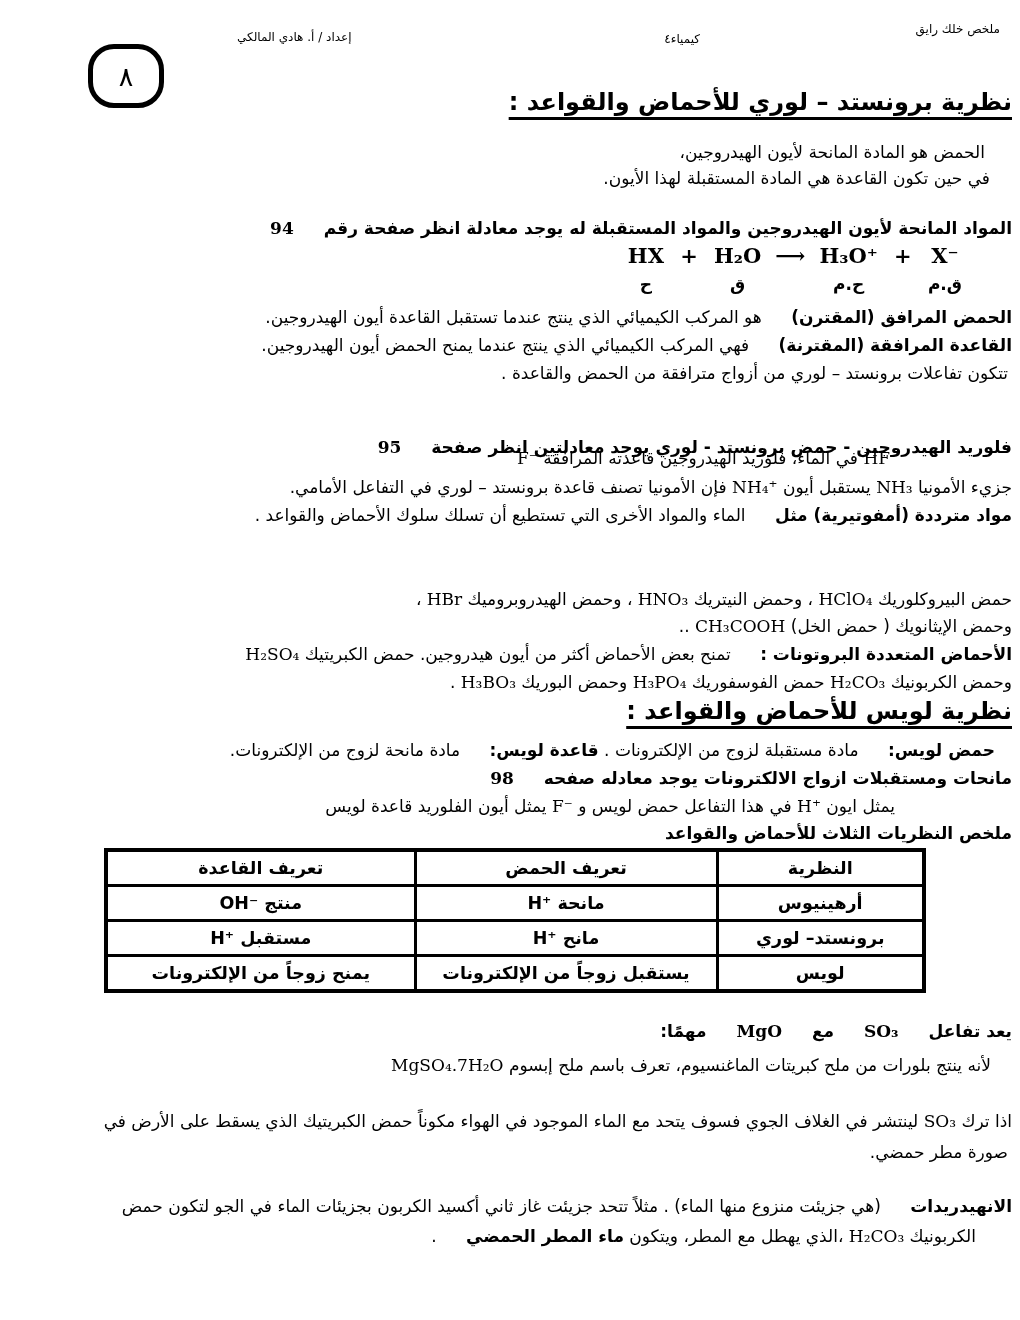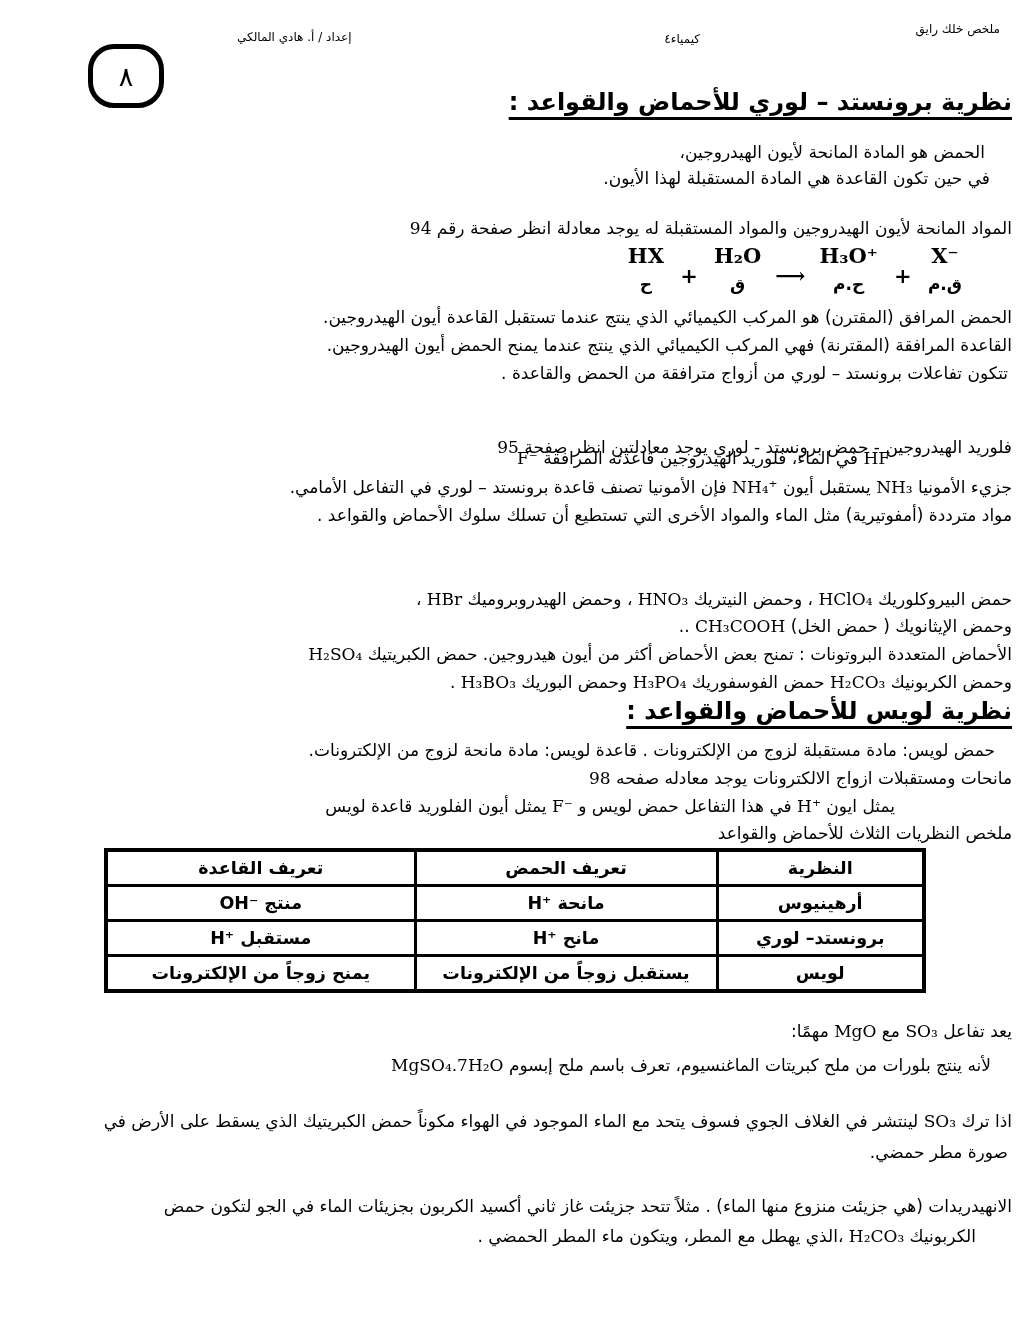--- a/index.html
+++ b/index.html
@@ -1,33 +1,33 @@
 <!DOCTYPE html>
 <html lang="ar" dir="rtl"><head>
 <meta charset="utf-8">
 <style>
   html,body{margin:0;padding:0;background:#ffffff;}
   .page{
     position:relative;width:1020px;height:1320px;background:#ffffff;
     font-family:"DejaVu Sans",sans-serif;color:#000;direction:rtl;overflow:hidden;
   }
   .line{position:absolute;white-space:nowrap;font-size:17px;line-height:25px;}
-  .b{font-weight:400;}
+  .b{font-weight:700;margin-left:24px;}
   .ltr{direction:ltr;unicode-bidi:isolate;font-family:"DejaVu Serif","DejaVu Sans",serif;}
   .hdr{position:absolute;font-size:12px;font-weight:400;white-space:nowrap;}
   .badge{
     position:absolute;left:88px;top:44px;width:66px;height:54px;
     border:5px solid #000;border-radius:26px;display:flex;align-items:center;justify-content:center;
     font-size:27px;font-weight:400;
   }
   .doc-title{
     position:absolute;white-space:nowrap;font-size:24px;font-weight:700;
     text-decoration:underline;text-decoration-thickness:2.5px;text-underline-offset:7px;
   }
-  .equation{position:absolute;direction:ltr;display:flex;gap:14px;align-items:flex-end;}
+  .equation{position:absolute;direction:ltr;display:flex;gap:14px;align-items:flex-start;}
   .eq-term{display:flex;flex-direction:column;align-items:center;min-width:22px;}
   .eq-f{font-family:"DejaVu Serif","DejaVu Sans",serif;font-weight:700;font-size:21px;line-height:26px;}
   .eq-l{font-weight:700;font-size:17px;margin-top:5px;font-family:"DejaVu Sans",sans-serif;}
   table.theories{position:absolute;border-collapse:collapse;border:4px solid #000;table-layout:fixed;}
   table.theories th,table.theories td{
     border:3px solid #000;font-weight:700;font-size:17.5px;text-align:center;
     height:32px;padding:0 4px;white-space:nowrap;overflow:hidden;
   }
 </style>
 </head>

